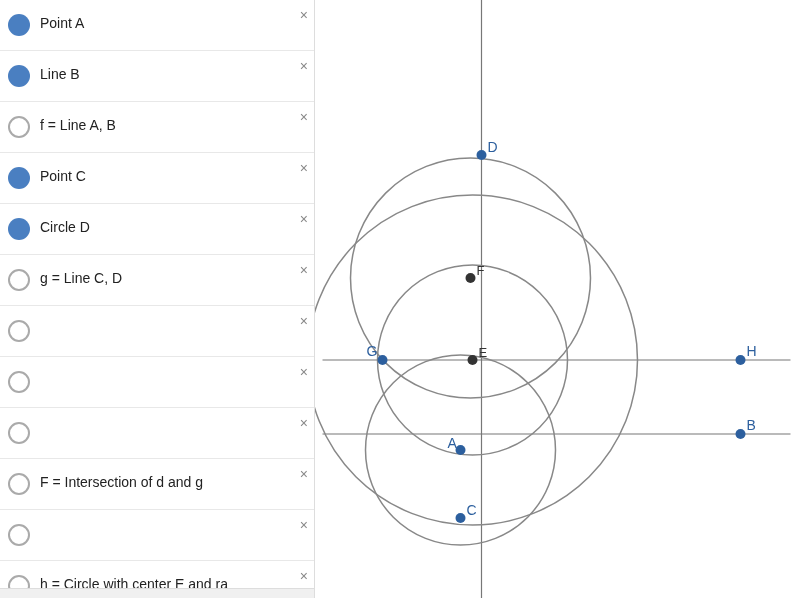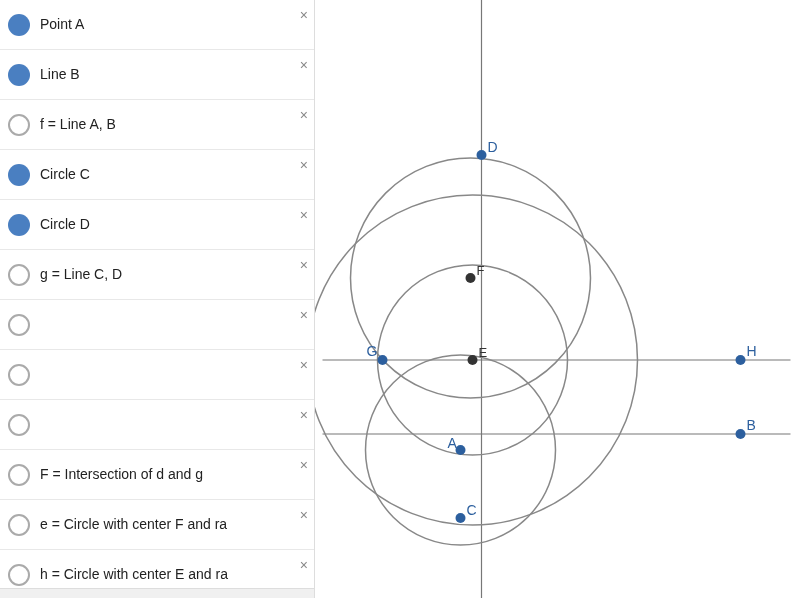--- a/index.html
+++ b/index.html
@@ -15,22 +15,21 @@
       overflow-y: scroll;
       overflow-x: hidden;
       position: relative;
     }
     #left-panel::-webkit-scrollbar { width: 8px; }
     #left-panel::-webkit-scrollbar-track { background: #f1f1f1; }
     #left-panel::-webkit-scrollbar-thumb { background: #bbb; border-radius: 4px; }
 
     .list-item {
       display: flex;
-      align-items: center;
-      padding: 1px 8px;
+      padding: 14px 8px;
       border-bottom: 1px solid #e8e8e8;
       min-height: 50px;
       position: relative;
     }
     .list-item .icon-circle {
       width: 22px; height: 22px;
       border-radius: 50%;
       margin-right: 10px;
       flex-shrink: 0;
     }
@@ -92,21 +91,21 @@
         <span class="item-label">Line B</span>
         <span class="close-btn">×</span>
       </div>
       <div class="list-item">
         <div class="icon-circle icon-gray-outline"></div>
         <span class="item-label">f = Line A, B</span>
         <span class="close-btn">×</span>
       </div>
       <div class="list-item">
         <div class="icon-circle icon-blue-filled"></div>
-        <span class="item-label">Circle C</span>
+        <span class="item-label">Point C</span>
         <span class="close-btn">×</span>
       </div>
       <div class="list-item">
         <div class="icon-circle icon-blue-filled"></div>
         <span class="item-label">Circle D</span>
         <span class="close-btn">×</span>
       </div>
       <div class="list-item">
         <div class="icon-circle icon-gray-outline"></div>
         <span class="item-label">g = Line C, D</span>
@@ -124,21 +123,20 @@
         <div class="icon-circle icon-gray-outline"></div>
         <span class="close-btn">×</span>
       </div>
       <div class="list-item">
         <div class="icon-circle icon-gray-outline"></div>
         <span class="item-label">F = Intersection of d and g</span>
         <span class="close-btn">×</span>
       </div>
       <div class="list-item">
         <div class="icon-circle icon-gray-outline"></div>
-        <span class="item-label">e = Circle with center F and ra</span>
         <span class="close-btn">×</span>
       </div>
       <div class="list-item">
         <div class="icon-circle icon-gray-outline"></div>
         <span class="item-label">h = Circle with center E and ra</span>
         <span class="close-btn">×</span>
       </div>
     </div>
   <div class="h-scrollbar"></div>
 </div>

